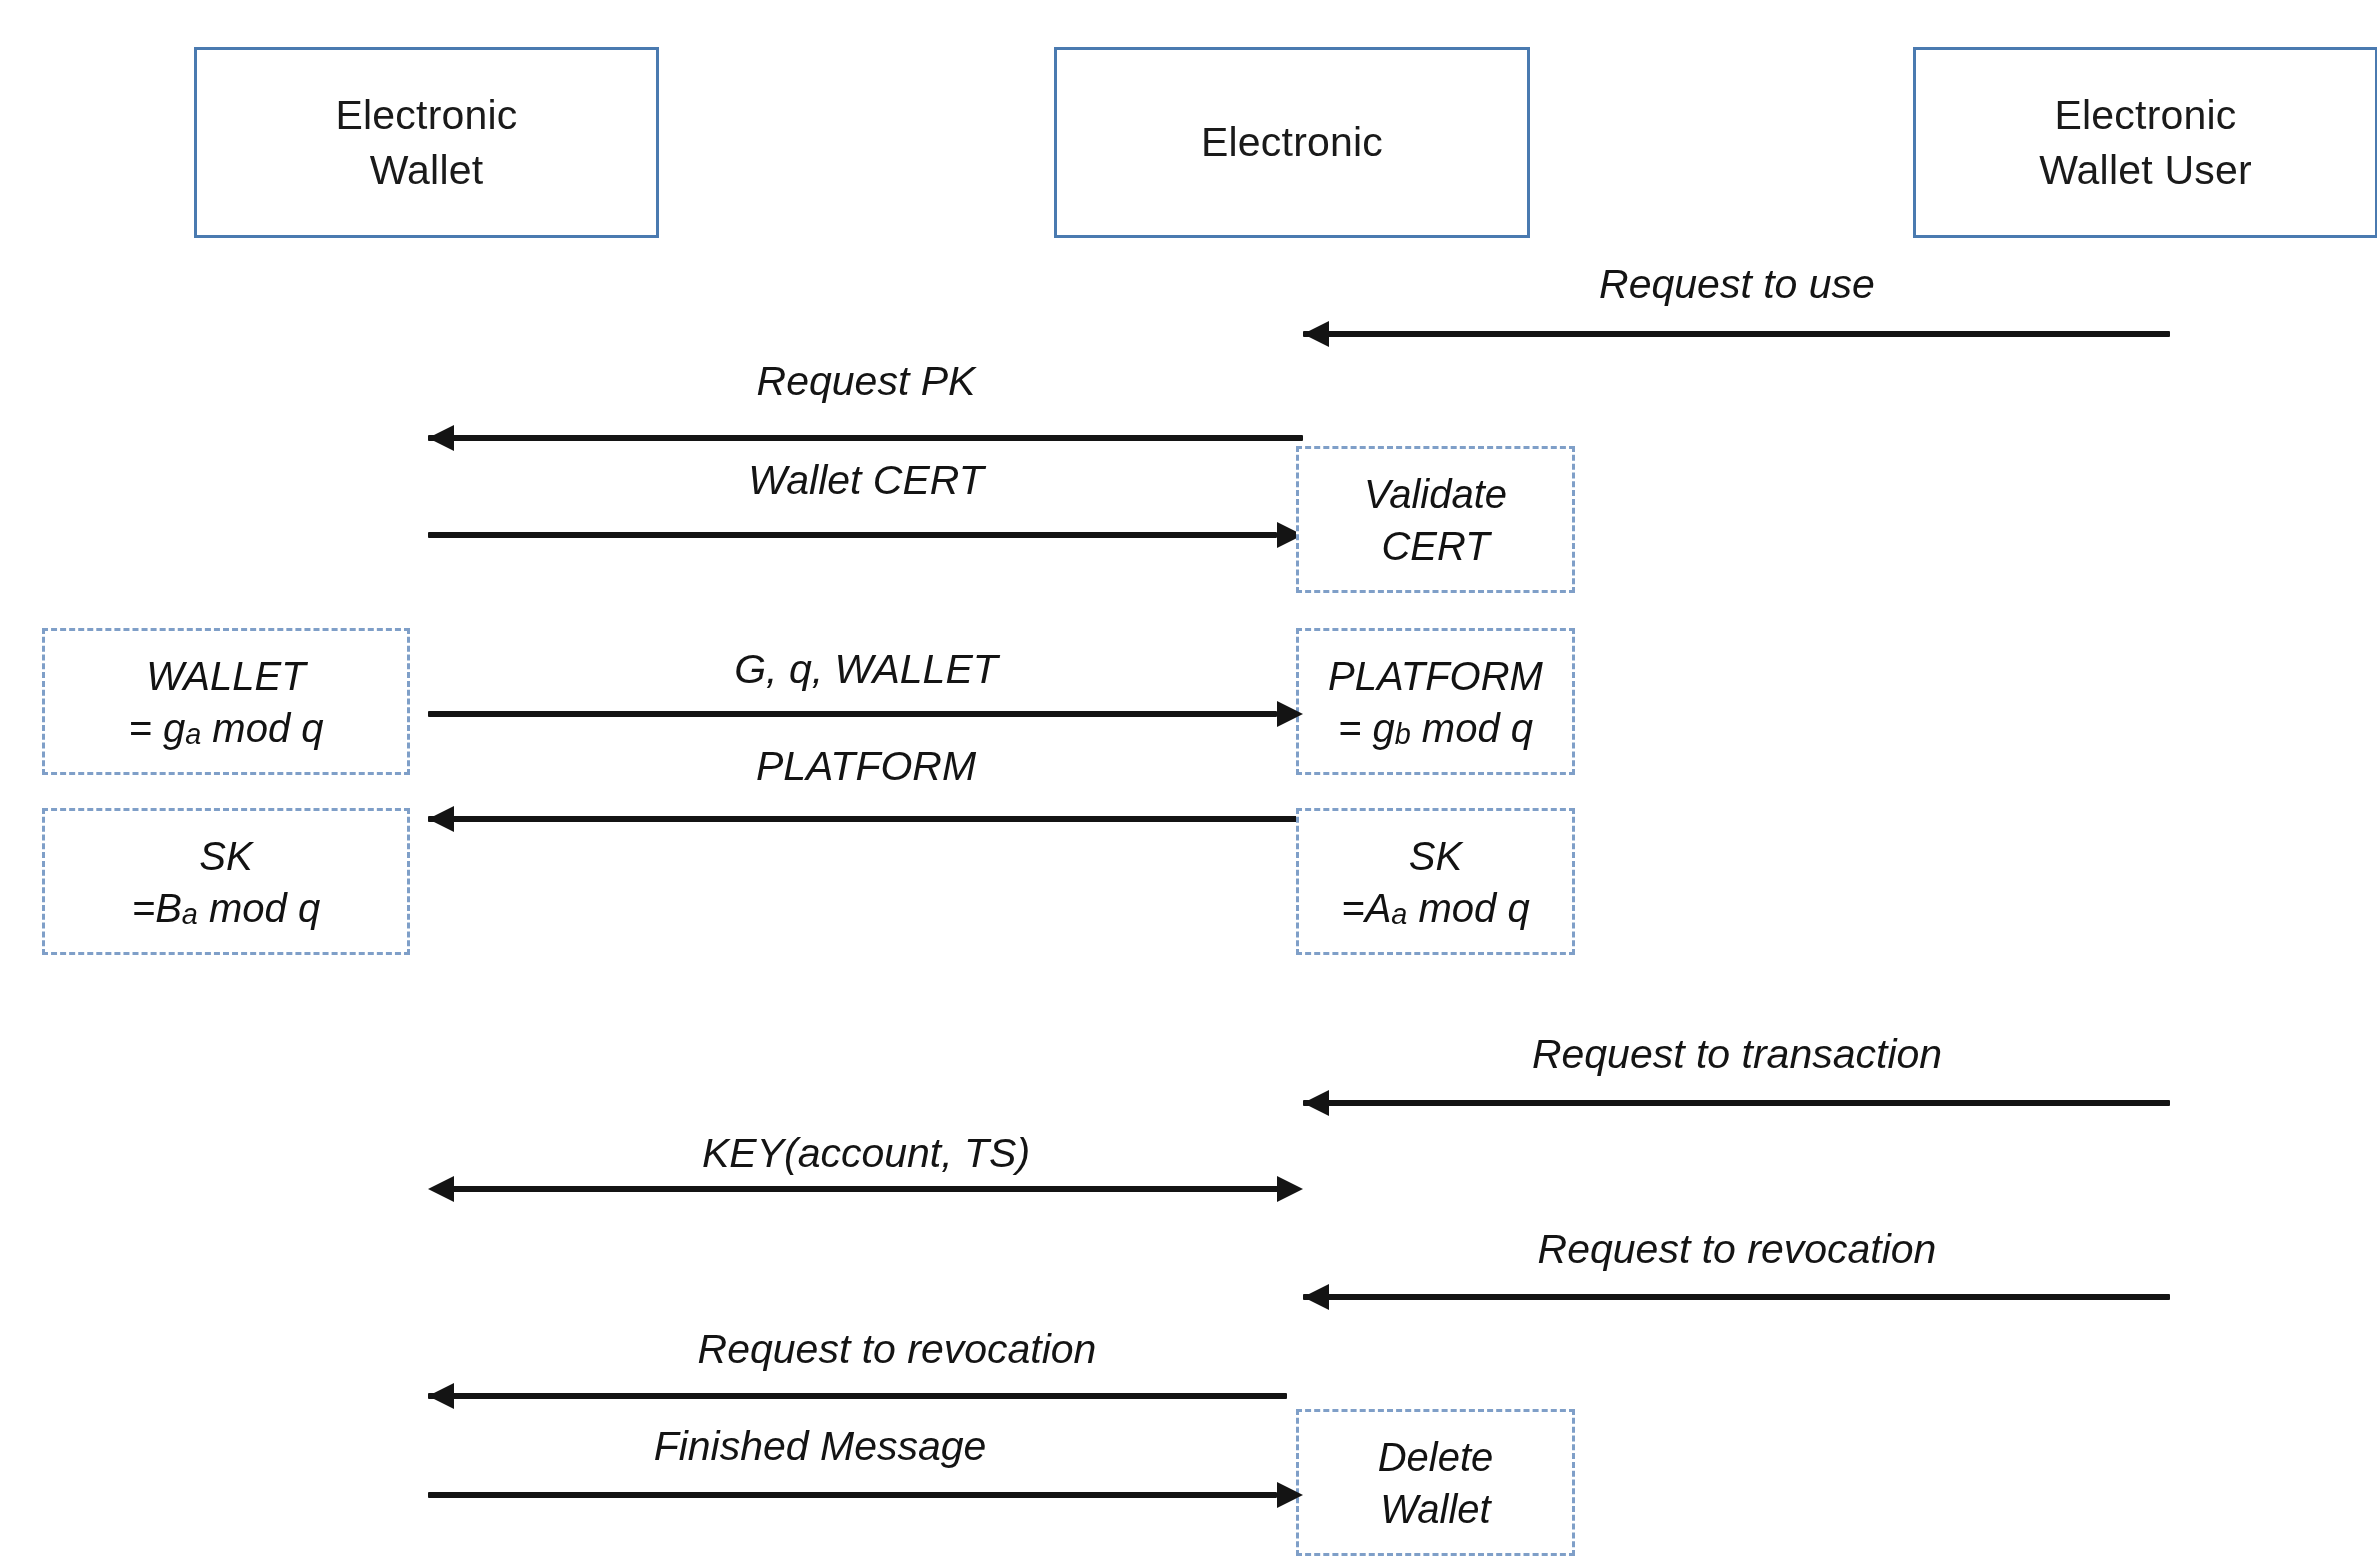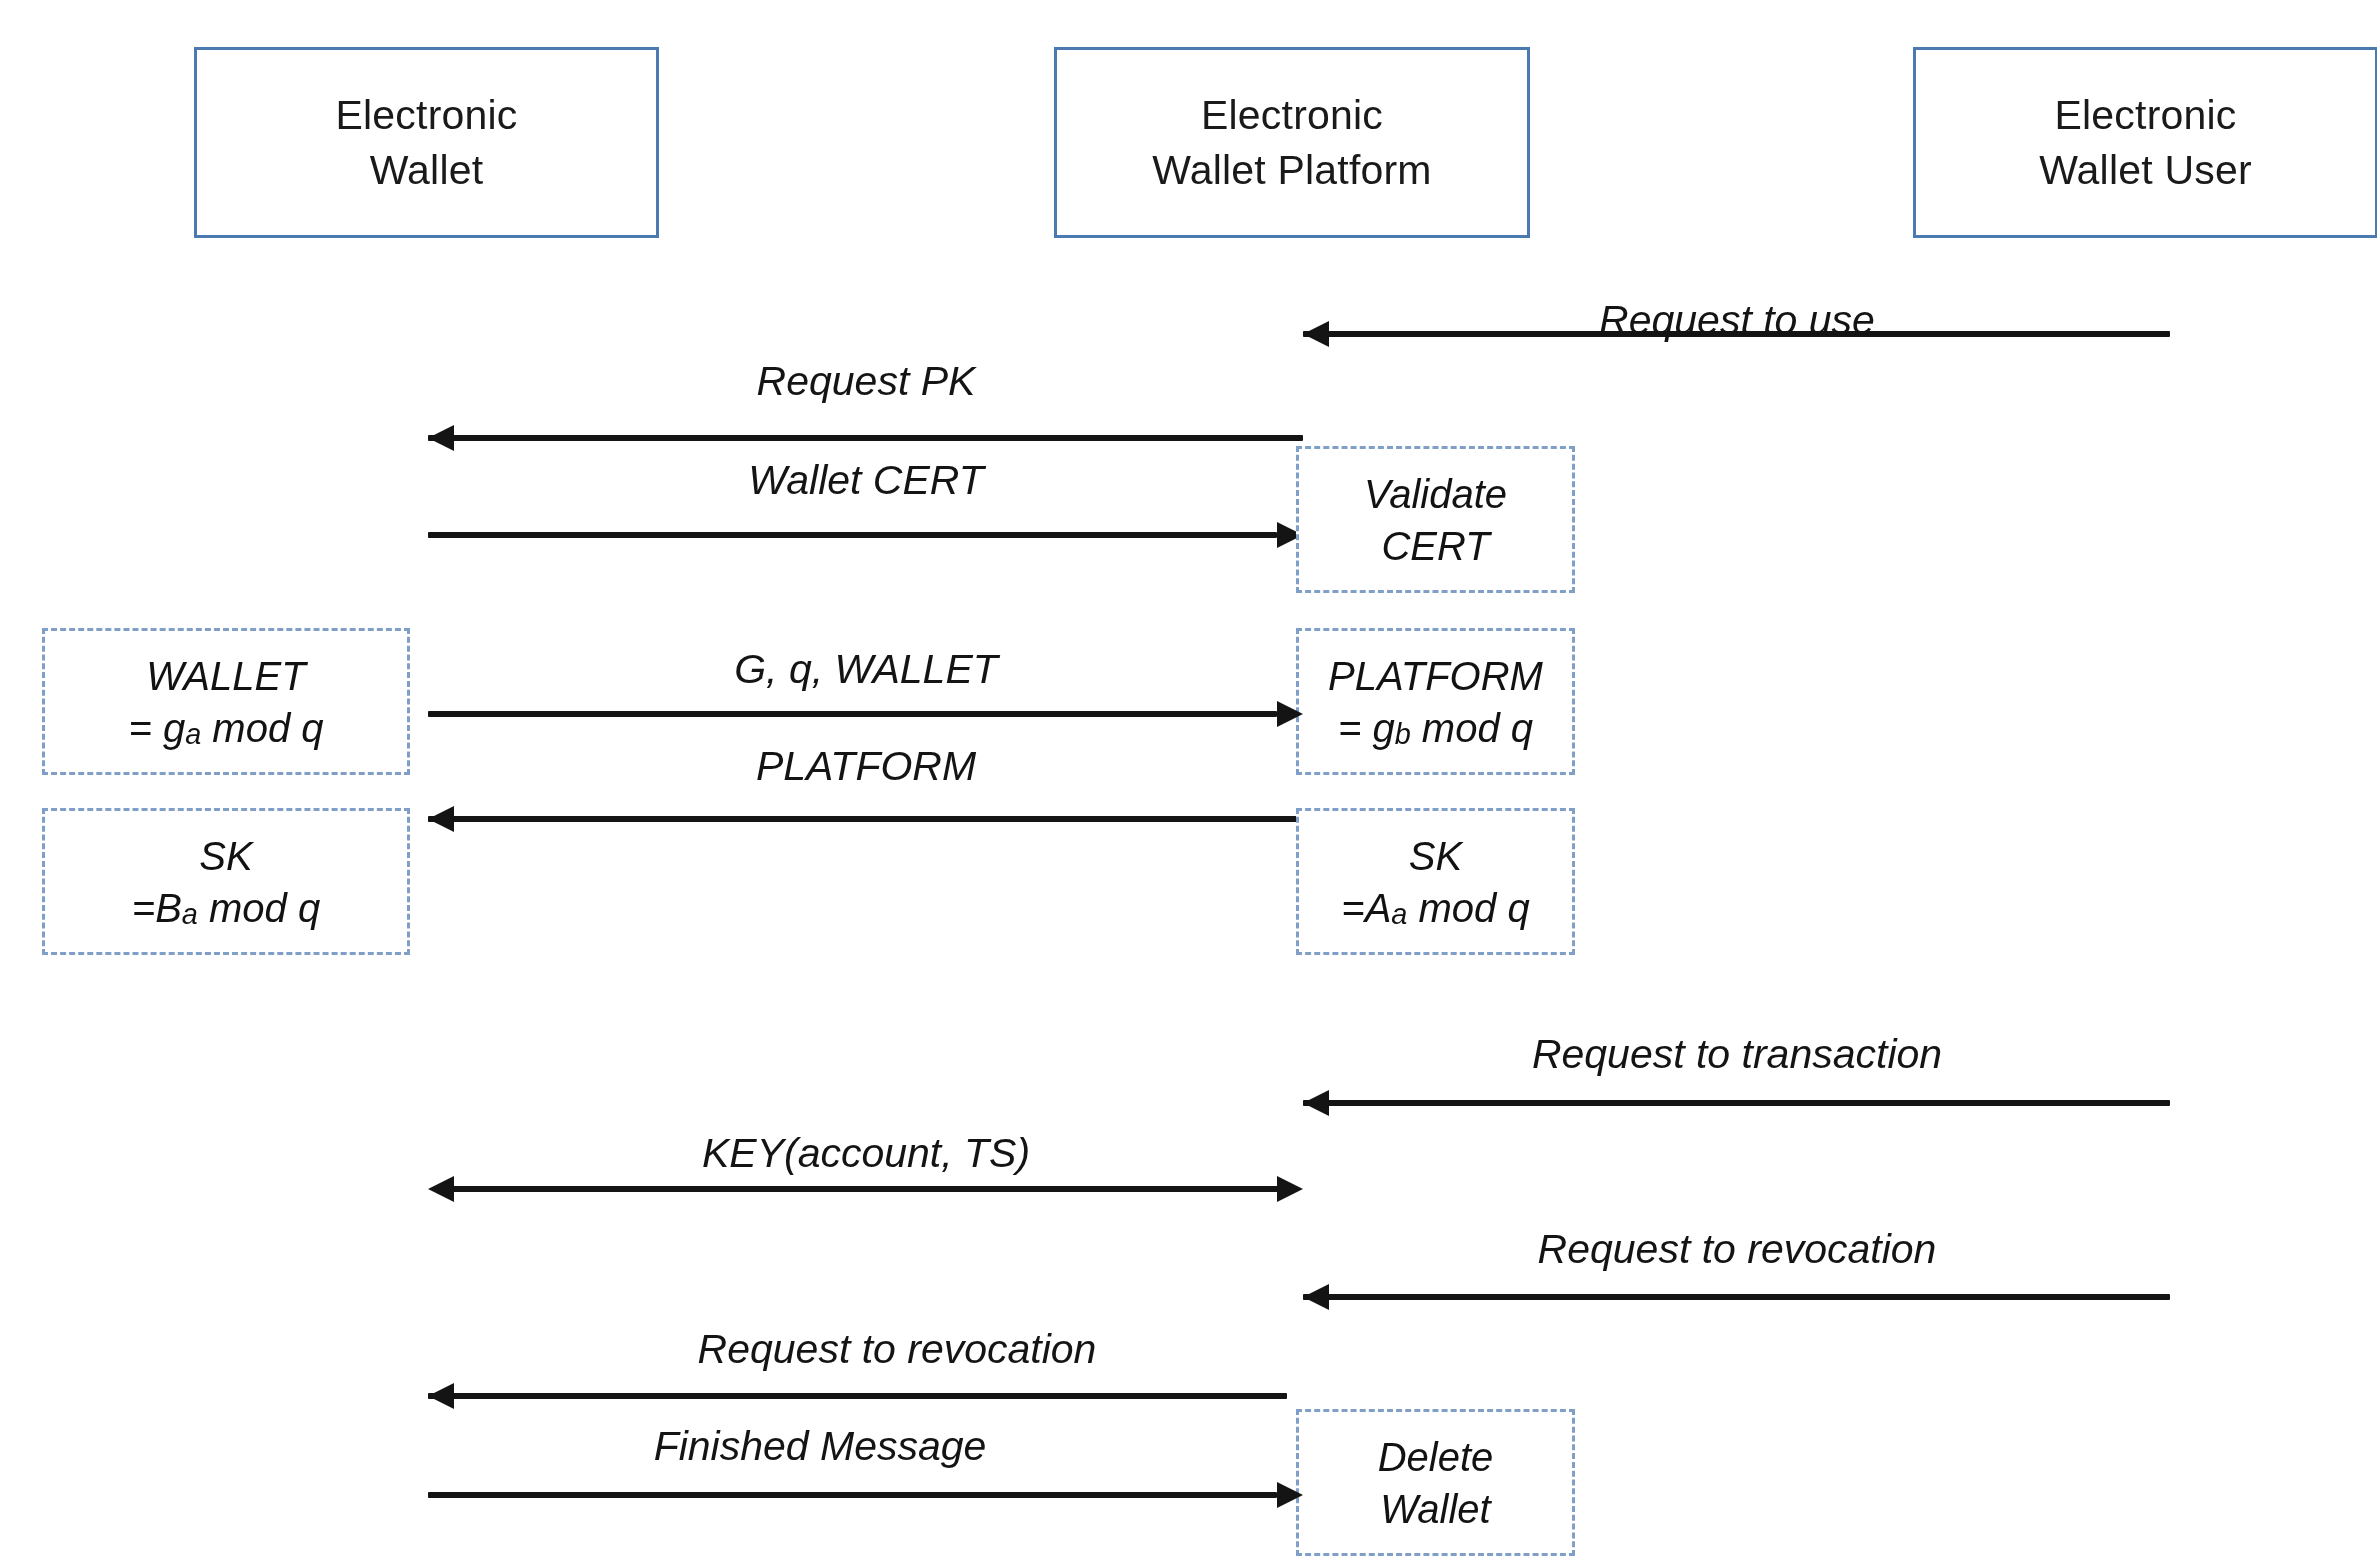--- a/index.html
+++ b/index.html
@@ -104,29 +104,28 @@
 
 <div id="canvas">
 
   <div class="actor-box" style="left:194px; top:47px; width:465px; height:191px;">
     <span class="line">Electronic</span>
     <span class="line">Wallet</span>
   </div>
 
   <div class="actor-box" style="left:1054px; top:47px; width:476px; height:191px;">
     <span class="line">Electronic</span>
-    <span class="line">Wallet Platform</span>
   </div>
 
   <div class="actor-box" style="left:1913px; top:47px; width:465px; height:191px;">
     <span class="line">Electronic</span>
     <span class="line">Wallet User</span>
   </div>
 
-  <div class="msg-label" style="left:1737px; top:264px;margin-top:36px;">Request to use</div>
+  <div class="msg-label" style="left:1737px; top:264px;">Request to use</div>
   <div class="msg" style="left:1303px; top:331px; width:867px;">
     <div class="shaft" style="width:867px;"></div>
     <div class="head left" style="left:0;"></div>
   </div>
 
   <div class="msg-label" style="left:866px; top:361px;">Request PK</div>
   <div class="msg" style="left:428px; top:435px; width:875px;">
     <div class="shaft" style="width:875px;"></div>
     <div class="head left" style="left:0;"></div>
   </div>

